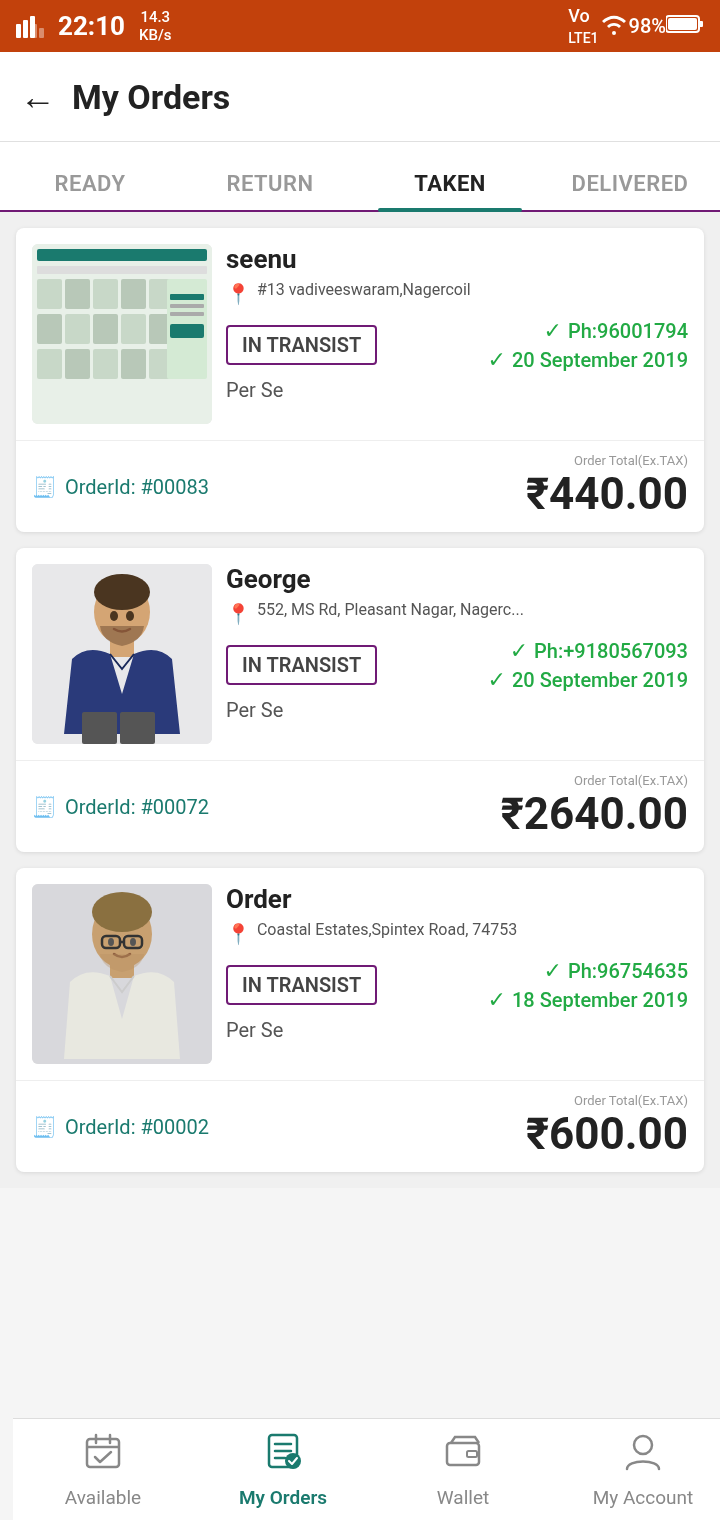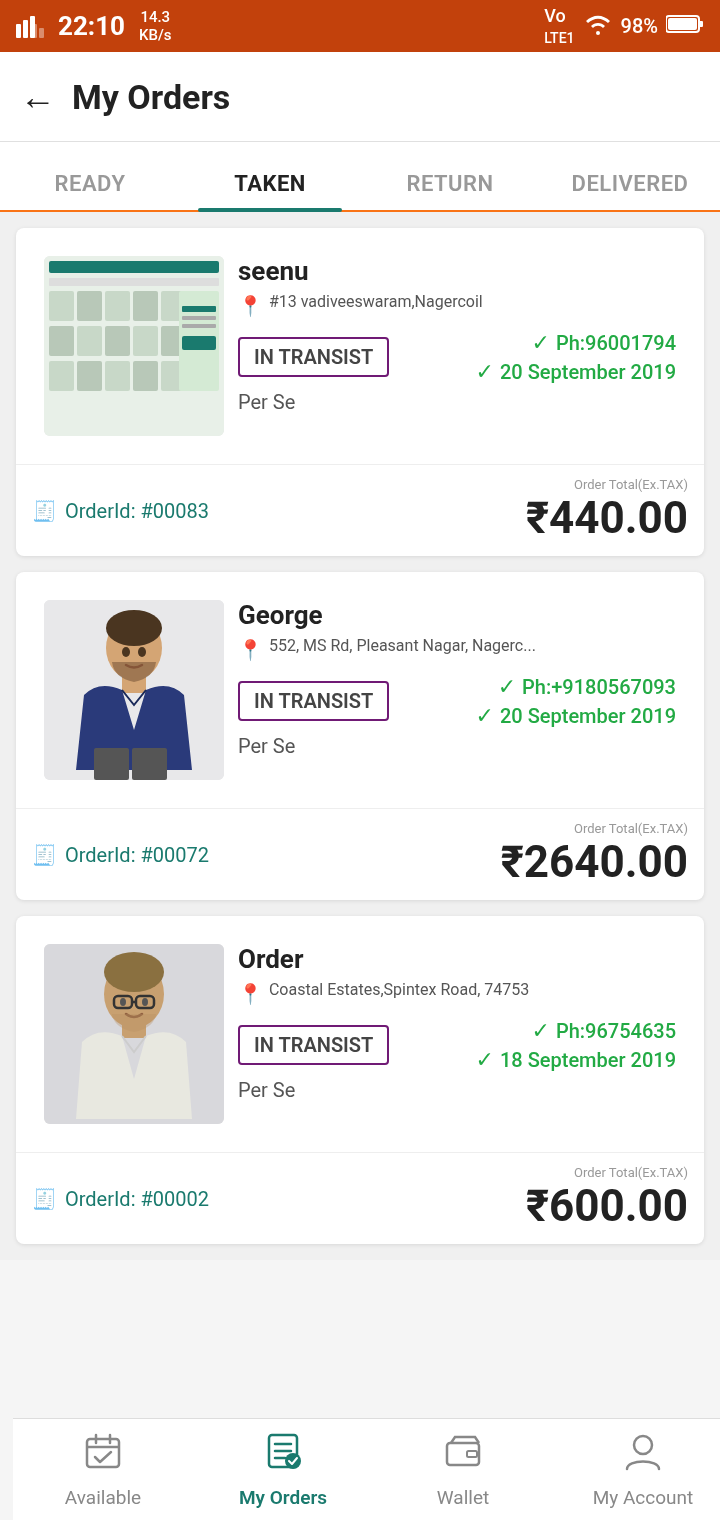--- a/index.html
+++ b/index.html
@@ -12,42 +12,42 @@
       color: white;
       height: 52px;
       display: flex;
       align-items: center;
       justify-content: space-between;
       padding: 0 16px;
       font-size: 22px;
       font-weight: 500;
     }
     .status-left { display: flex; align-items: center; gap: 6px; font-size: 20px; }
-    .status-right { display: flex; align-items: center; gap: 8px; font-size: 20px; }
+    .status-right { display: flex; align-items: center; font-size: 20px; }
     .status-time { font-size: 26px; font-weight: bold; margin: 0 8px; }
     .kb-s { font-size: 15px; line-height: 1.2; text-align: center; }
 
     
     .header {
       background: white;
       height: 90px;
       display: flex;
       align-items: center;
       padding: 0 20px;
       gap: 16px;
       border-bottom: 1px solid #e0e0e0;
     }
     .back-arrow { font-size: 36px; color: #222; cursor: pointer; }
     .header-title { font-size: 34px; font-weight: bold; color: #222; }
 
     
     .tabs {
       background: white;
       display: flex;
-      border-bottom: 2px solid #f97316;
+      border-bottom: 2px solid #701a75;
       height: 70px;
       align-items: flex-end;
     }
     .tab {
       flex: 1;
       text-align: center;
       padding-bottom: 14px;
       font-size: 22px;
       font-weight: 600;
       color: #999;
@@ -81,21 +81,21 @@
 
     
     .order-card {
       background: white;
       border-radius: 8px;
       overflow: hidden;
       box-shadow: 0 1px 4px rgba(0,0,0,0.1);
     }
     .order-main {
       display: flex;
-      padding: 28px;
+      padding: 16px;
       gap: 14px;
     }
     .order-image {
       width: 180px;
       height: 180px;
       object-fit: cover;
       border-radius: 6px;
       flex-shrink: 0;
       background: #e8e8e8;
       overflow: hidden;
@@ -207,25 +207,25 @@
 
 <div class="header">
   <span class="back-arrow">←</span>
   <span class="header-title">My Orders</span>
 </div>
 
 <div class="tabs">
   <div class="tab">
     <span>READY</span>
   </div>
+  <div class="tab">
+    <span>RETURN</span>
+  </div>
   <div class="tab active">
     <span>TAKEN</span>
-  </div>
-  <div class="tab">
-    <span>RETURN</span>
   </div>
   <div class="tab">
     <span>DELIVERED</span>
   </div>
 </div>
 
 <div class="orders-list">
 
   <div class="order-card">
     <div class="order-main">

